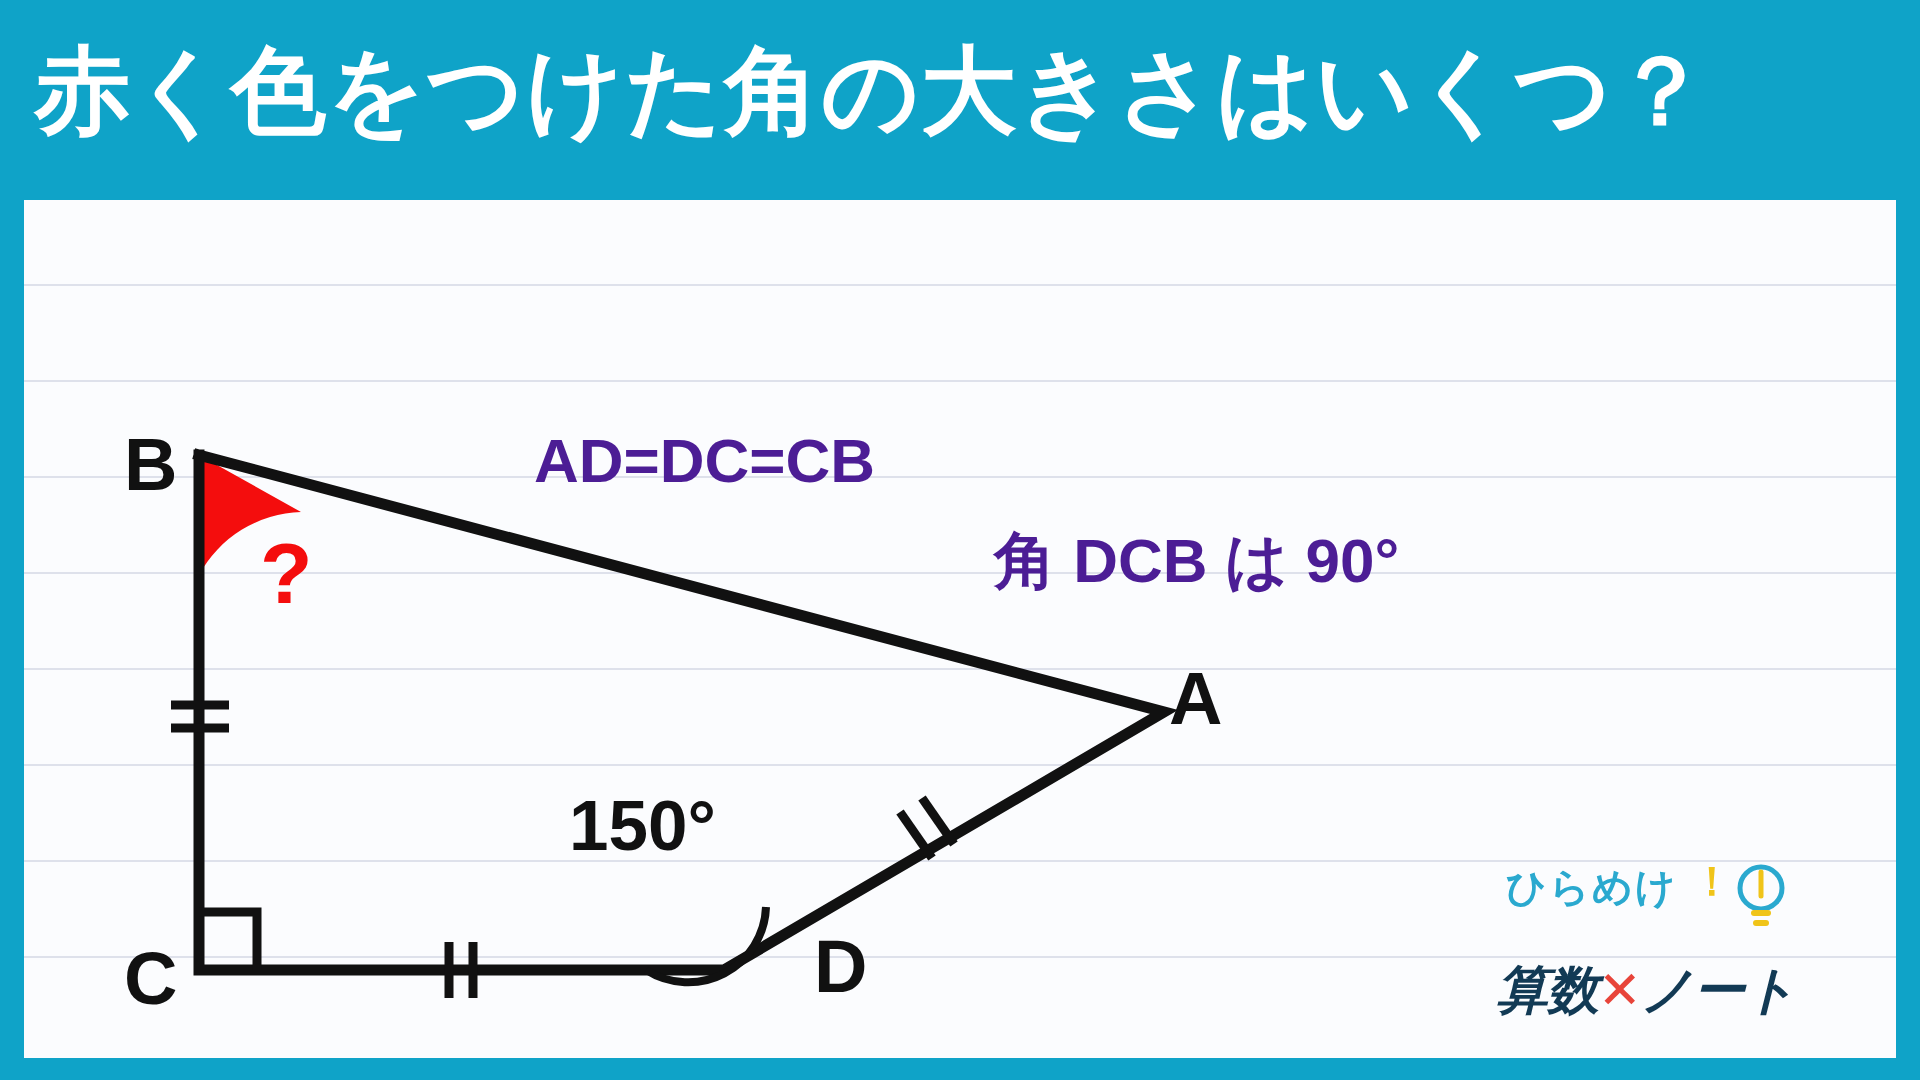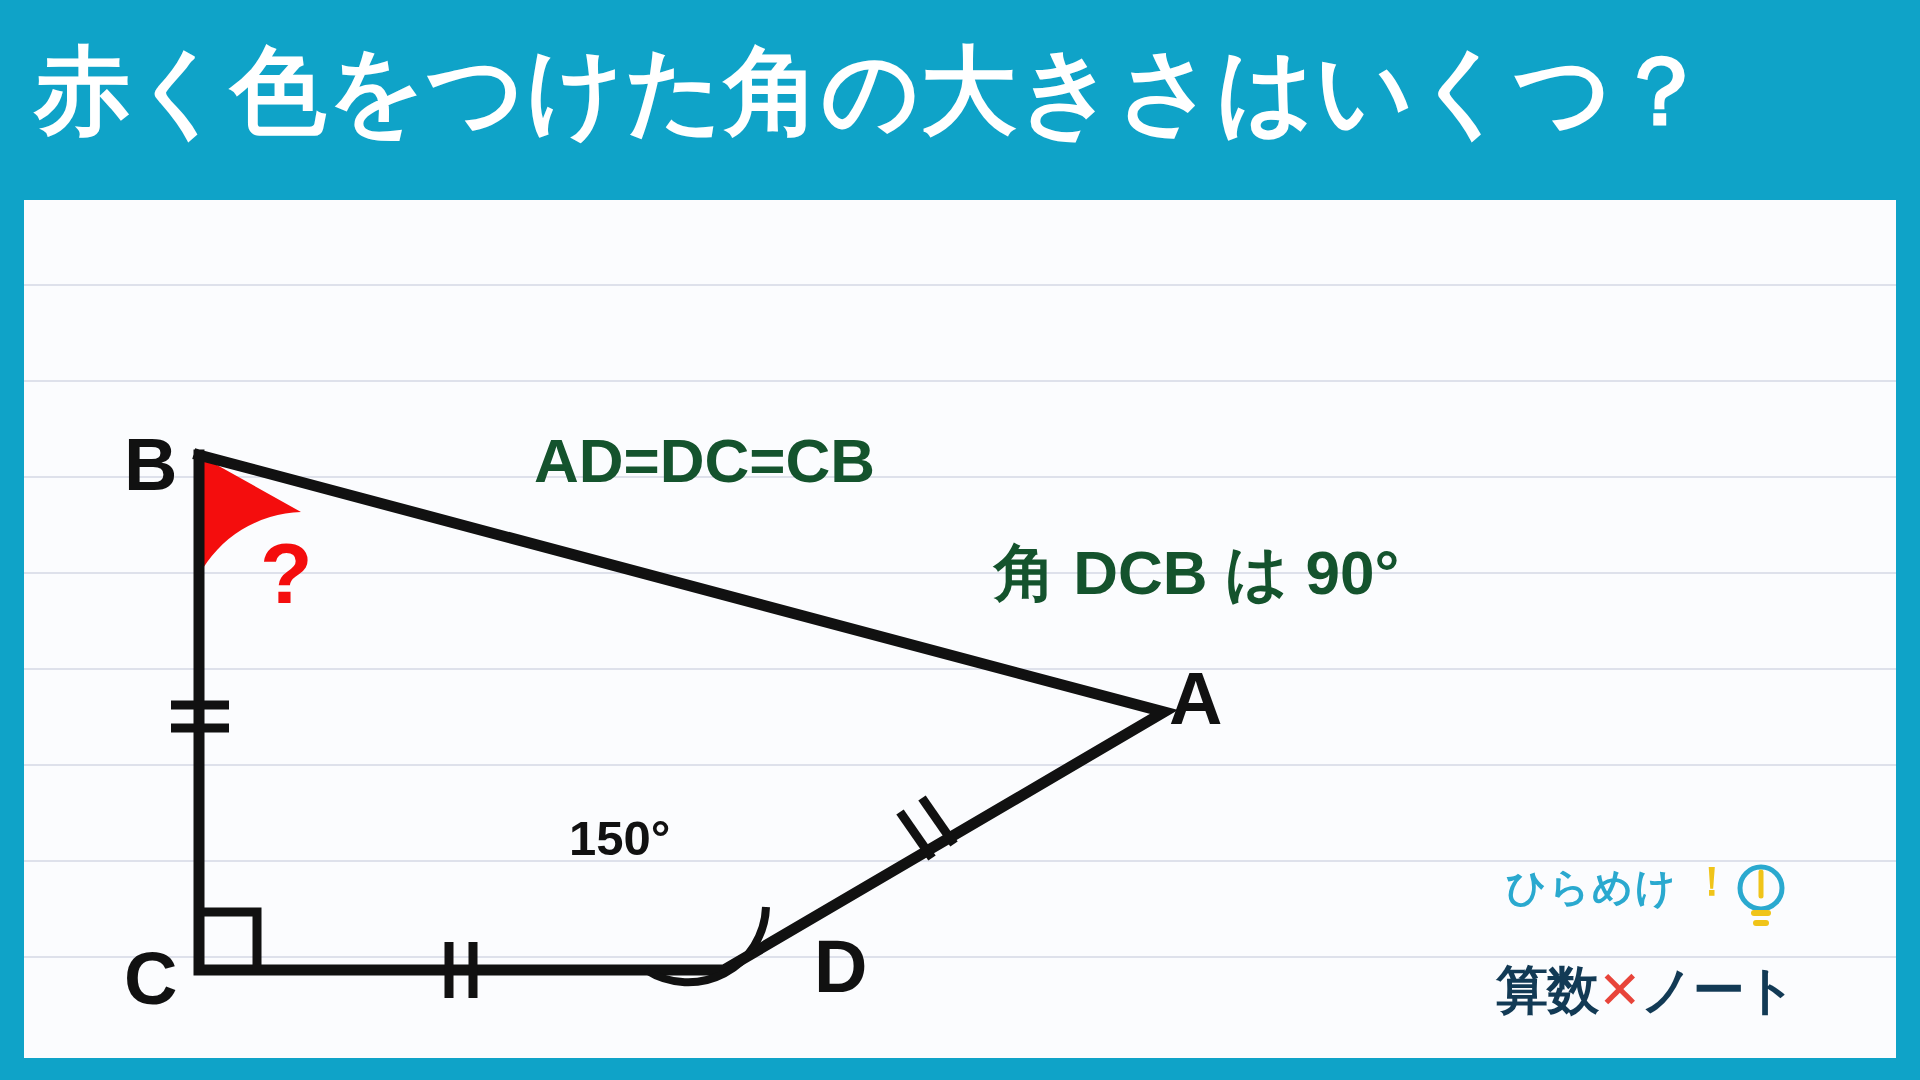--- a/index.html
+++ b/index.html
@@ -53,31 +53,31 @@
     white-space:nowrap;
   }
   .lbl-vertex{font-size:74px;}
   .lbl-B{left:100px;top:228px;}
   .lbl-C{left:100px;top:742px;}
   .lbl-D{left:790px;top:730px;}
   .lbl-A{left:1145px;top:462px;}
   .lbl-q{
     left:236px;top:330px;font-size:86px;color:#f40d0d;
   }
-  .lbl-150{left:545px;top:614px;font-size:49px;}
+  .lbl-150{left:545px;top:590px;font-size:71px;}
 
   .factline{
     position:absolute;
     font-family:"Liberation Sans","DejaVu Sans",sans-serif;
-    font-weight:bold;color:#14532d;
+    font-weight:bold;color:#4c1d95;
     font-size:62px;white-space:nowrap;line-height:1;
   }
   .fact-ad{left:510px;top:230px;}
   .fact-adc{left:970px;top:228px;}
-  .fact-dcb{left:970px;top:342px;}
+  .fact-dcb{left:970px;top:330px;}
 
   
   .logo{
     position:absolute;right:40px;bottom:18px;
     width:360px;height:180px;
   }
   .logo-top{
     position:absolute;left:10px;top:0;
     font-size:40px;font-weight:bold;color:#2aa9cf;
     font-family:Liberation Mono, monospace;
@@ -89,20 +89,21 @@
   }
   .logo-bulb{
     position:absolute;left:236px;top:2px;width:58px;height:72px;
   }
   .logo-main{
     position:absolute;left:0;bottom:14px;
     font-size:52px;font-weight:bold;color:#123a55;
     font-family:"DejaVu Sans","Liberation Sans",sans-serif;
     letter-spacing:-1px;
     white-space:nowrap;
+    font-style:italic;
   }
   .logo-x{color:#e8443a;}
 </style>
 </head>
 <body>
 
 <div class="page">
 
   <div class="header">
     <div class="header-title">赤く色をつけた角の大きさはいくつ？</div>

